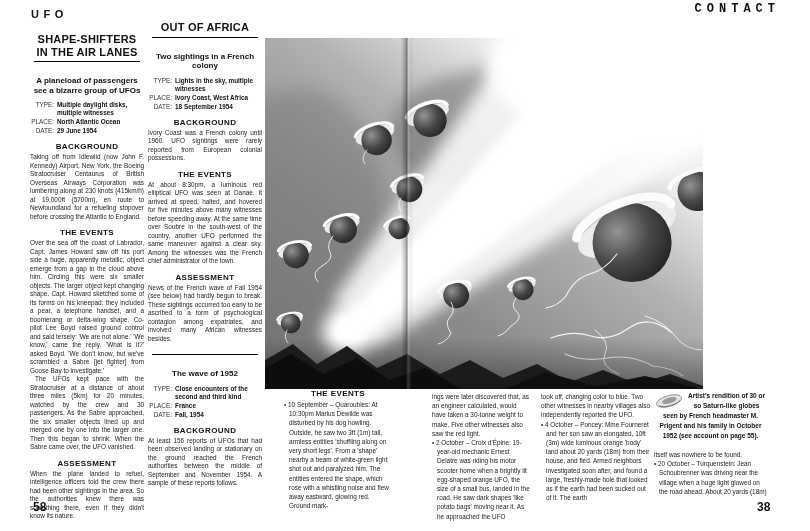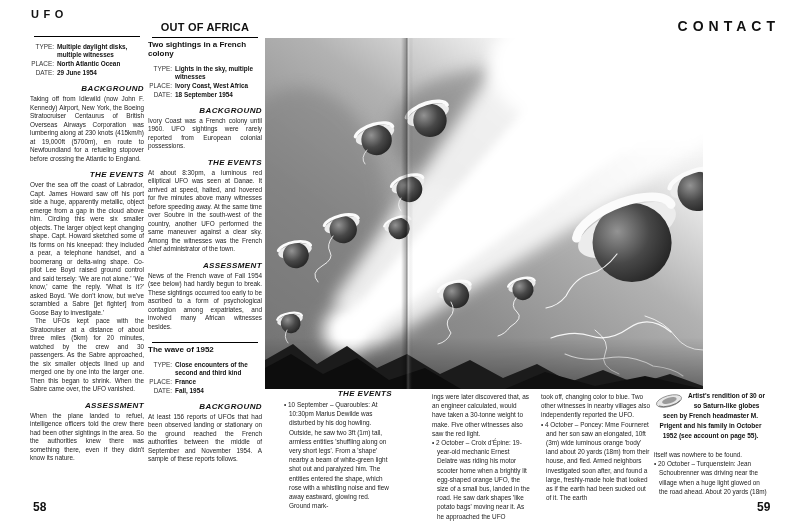--- a/index.html
+++ b/index.html
@@ -1,39 +1,39 @@
 <!DOCTYPE html>
 <html><head>
 <meta charset="utf-8">
 <style>
   html,body{margin:0;padding:0;background:#e8e8e8;}
   .spread{position:relative;width:810px;height:531px;background:#ffffff;
           font-family:"Liberation Sans",sans-serif;color:#111;overflow:hidden;}
   .abs{position:absolute;}
   .mast{font-weight:bold;font-size:11px;letter-spacing:4.5px;}
   .mast-l{left:31px;top:8px;}
-  .mast-r{right:30px;top:18px;font-size:14px;letter-spacing:5px;}
+  .mast-r{right:30px;top:2px;font-size:12px;letter-spacing:5px;font-family:Liberation Mono, monospace;}
   .col{position:absolute;}
   .c1{left:30px;top:33px;width:114px;}
   .c2{left:148px;top:21px;width:114px;}
   .c3{left:284px;top:389px;width:108px;}
   .c4{left:432px;top:392px;width:99px;}
   .c5{left:541px;top:392px;width:110px;}
   .c6{left:654px;top:391px;width:113px;}
   .photo{left:265px;top:38px;width:438px;height:351px;}
   .photo svg{display:block;}
   h1,h2,h3,p{margin:0;padding:0;}
   .title{font-size:11px;line-height:12.5px;font-weight:bold;text-align:center;letter-spacing:.2px;}
   .rule{border-top:1px solid #000;margin:3px 4px 0;height:0;}
-  .subtitle{font-size:8px;line-height:9.5px;font-weight:bold;margin-top:2px;}
+  .subtitle{font-size:8px;line-height:9.5px;font-weight:bold;text-align:center;margin-top:14px;}
   .facts{margin-top:6px;}
   .fact{display:flex;font-size:6.4px;line-height:8px;margin-top:1px;}
   .fl{width:24px;text-align:right;flex:none;color:#333;}
   .fv{font-weight:bold;margin-left:3px;}
-  .sec{font-size:8px;font-weight:bold;text-align:right;letter-spacing:.4px;margin:7px 0 2px;font-style:italic;}
+  .sec{font-size:8px;font-weight:bold;text-align:center;letter-spacing:.4px;margin:7px 0 2px;}
   .sec.first{margin-top:0;}
   .body{font-size:6.4px;line-height:8.5px;color:#222;}
   .just{text-align:justify;}
   .indent{text-indent:5px;}
   .evt{text-indent:-5px;padding-left:5px;}
   .c3 .body,.c4 .body,.c5 .body,.c6 .body{line-height:9.2px;}
   .art2{margin-top:11px;}
   .caption{font-size:6.5px;line-height:10px;font-weight:bold;text-align:center;color:#111;}
   .cap-icon{float:left;width:30px;height:16px;margin:2px 2px 0 0;}
   .cap-icon svg{display:block;}
@@ -44,21 +44,26 @@
 </style>
 </head>
 <body>
 
 <div class="spread">
 
   <div class="abs mast mast-l">UFO</div>
   <div class="abs mast mast-r">CONTACT</div>
 
   <section class="col c1">
+    <h1 class="title">
+      <div>SHAPE-SHIFTERS</div>
+      <div>IN THE AIR LANES</div>
+    </h1>
     <div class="rule"></div>
+    <h2 class="subtitle">A planeload of passengers see a bizarre group of UFOs</h2>
     <div class="facts">
       <div class="fact">
         <span class="fl">TYPE:</span>
         <span class="fv">Multiple daylight disks, multiple witnesses</span>
       </div>
       <div class="fact">
         <span class="fl">PLACE:</span>
         <span class="fv">North Atlantic Ocean</span>
       </div>
       <div class="fact">
@@ -236,15 +241,15 @@
           </g>
         </svg>
       </span>
       <span>Artist's rendition of 30 or so Saturn-like globes seen by French headmaster M. Prigent and his family in October 1952 (see account on page 55).</span>
     </div>
     <p class="body cont">itself was nowhere to be found.</p>
     <p class="body evt">• 20 October – Turquenstein: Jean Schoubrenner was driving near the village when a huge light glowed on the road ahead. About 20 yards (18m)</p>
   </section>
 
   <div class="folio fo-l">58</div>
-  <div class="folio fo-r">59</div>
+  <div class="folio fo-r">38</div>
 
 </div>
 
 </body></html>

